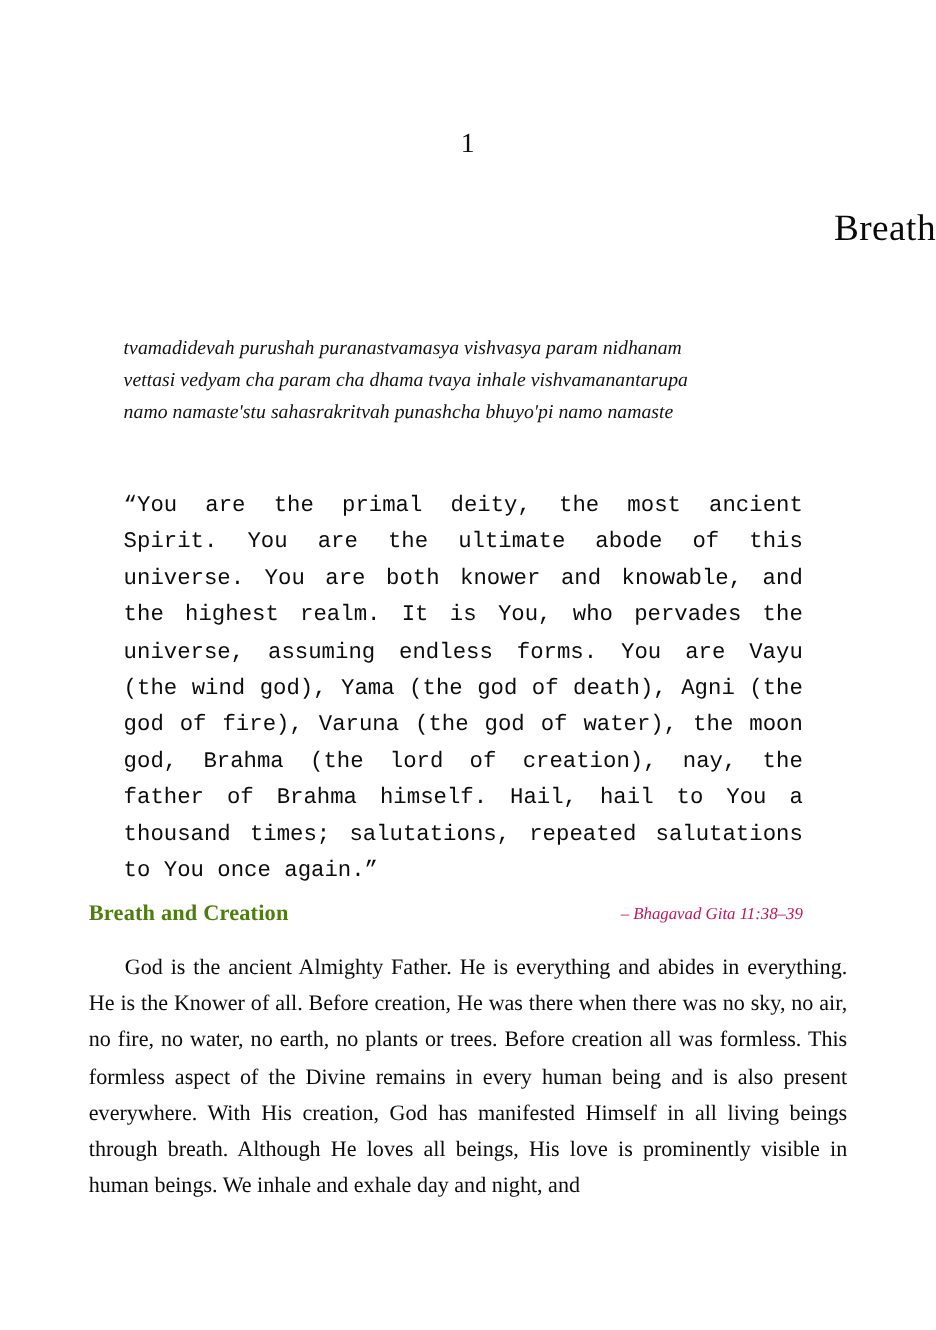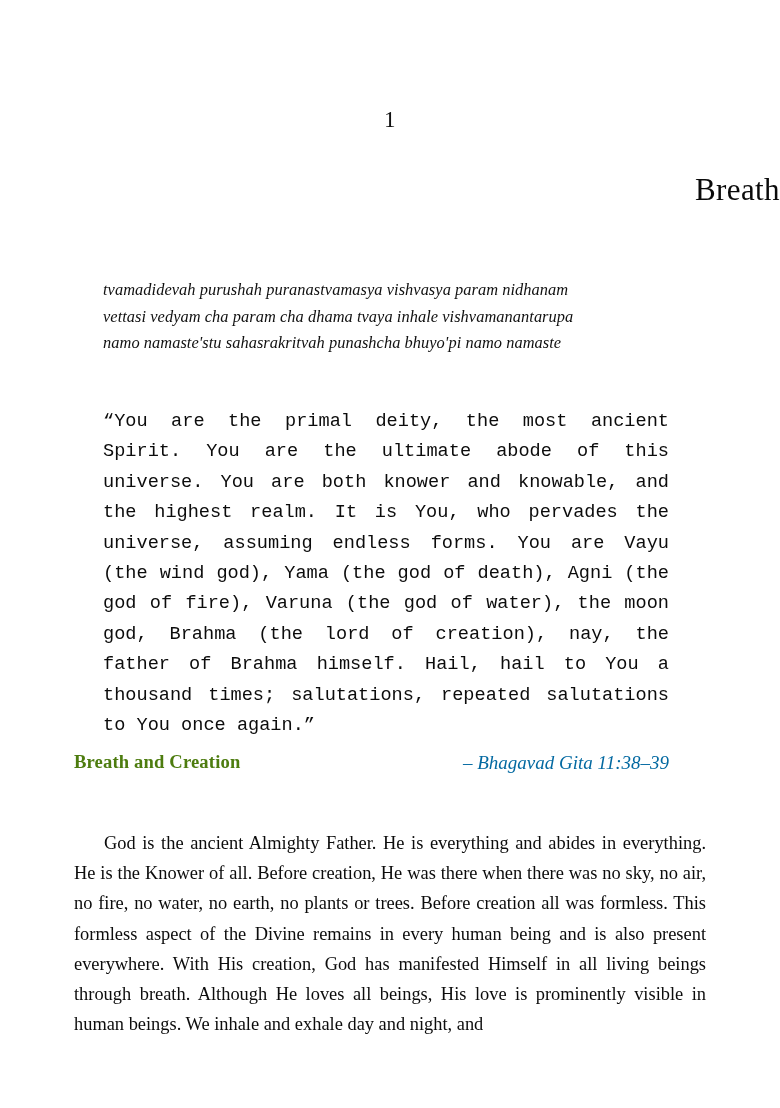--- a/index.html
+++ b/index.html
@@ -83,44 +83,44 @@
     line-height: 30.4px;
     text-align: justify;
     text-justify: inter-word;
     color: #0c0c0c;
     hyphens: none;
     font-family: Liberation Mono, monospace;
   }
   .quote-attribution {
     margin: 8px 0 0 0;
     font-style: italic;
-    font-size: 19px;
+    font-size: 14px;
     line-height: 28px;
     text-align: right;
-    color: #0369a1;
+    color: #be185d;
   }
 
   
   .section-heading {
     position: absolute;
     top: 750px;
     left: 74px;
     width: 632px;
     margin: 0;
     font-size: 18.6px;
     line-height: 24px;
     font-weight: bold;
     letter-spacing: 0.15px;
     color: #4d7c0f;
   }
 
   
   .body-block {
     position: absolute;
-    top: 828px;
+    top: 791px;
     left: 74px;
     width: 632px;
   }
   .body-text {
     margin: 0;
     font-size: 18.4px;
     line-height: 30.2px;
     text-align: justify;
     text-justify: inter-word;
     text-indent: 30px;

